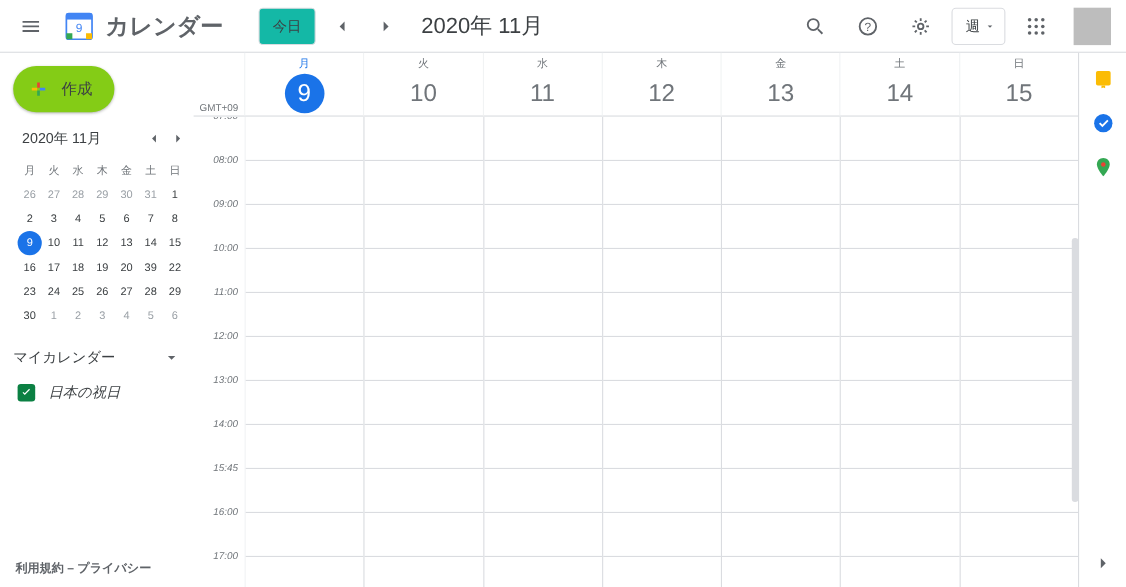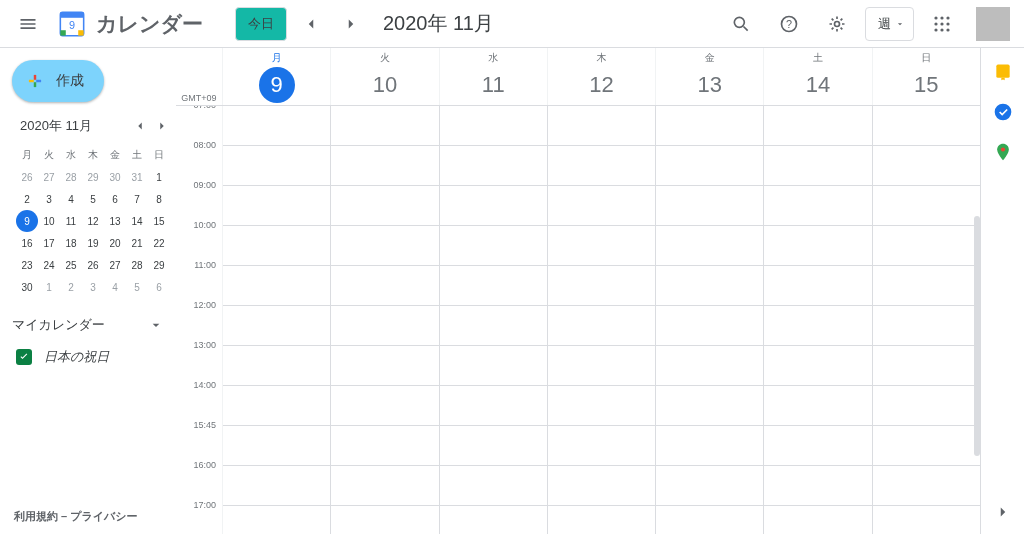--- a/index.html
+++ b/index.html
@@ -12,21 +12,21 @@
 .today-btn { padding: 7px 12px; border: 1px solid #dadce0; border-radius: 4px; font-size: 13px; cursor: pointer; background: #14b8a6; color: #3c4043; text-align: center; }
 .nav-arrow { width: 32px; height: 32px; display: flex; align-items: center; justify-content: center; cursor: pointer; color: #5f6368; border-radius: 50%; }
 .current-date { font-size: 20px; font-weight: 400; margin-left: 8px; color: #3c4043; }
 .spacer { flex: 1; }
 .hdr-icon { width: 40px; height: 40px; display: flex; align-items: center; justify-content: center; cursor: pointer; color: #5f6368; border-radius: 50%; }
 .view-select { padding: 7px 8px 7px 12px; border: 1px solid #dadce0; border-radius: 4px; font-size: 13px; cursor: pointer; display: flex; align-items: center; gap: 4px; color: #3c4043; }
 .apps-btn { width: 40px; height: 40px; display: flex; align-items: center; justify-content: center; cursor: pointer; color: #5f6368; }
 .avatar { width: 34px; height: 34px; background: #bdbdbd; margin: 0 6px; }
 .body { display: flex; height: calc(534px - 48px); }
 .sidebar { width: 176px; padding: 12px 0 0 12px; display: flex; flex-direction: column; }
-.create-btn { display: inline-flex; align-items: center; gap: 10px; padding: 10px 20px 10px 12px; border-radius: 24px; box-shadow: 0 1px 3px rgba(0,0,0,.2), 0 1px 2px rgba(60,64,67,.15); cursor: pointer; font-size: 14px; background: #7dd3fc; width: fit-content; margin-bottom: 14px; }
+.create-btn { display: inline-flex; align-items: center; gap: 10px; padding: 10px 20px 10px 12px; border-radius: 24px; box-shadow: 0 1px 3px rgba(0,0,0,.2), 0 1px 2px rgba(60,64,67,.15); cursor: pointer; font-size: 14px; background: #84cc16; width: fit-content; margin-bottom: 14px; }
 .plus-icon { width: 22px; height: 22px; }
 .mini-cal { padding: 0 4px 8px 4px; }
 .mini-head { display: flex; align-items: center; justify-content: space-between; margin-bottom: 8px; }
 .mini-title { font-size: 13px; font-weight: 500; color: #3c4043; padding-left: 4px; }
 .mini-nav { display: flex; gap: 2px; }
 .mini-arrow { width: 20px; height: 20px; display: flex; align-items: center; justify-content: center; cursor: pointer; color: #5f6368; }
 .mini-grid { display: grid; grid-template-columns: repeat(7, 22px); grid-auto-rows: 22px; gap: 0; font-size: 10px; }
 .mini-dow { color: #70757a; display: flex; align-items: center; justify-content: center; }
 .mini-day { display: flex; align-items: center; justify-content: center; cursor: pointer; border-radius: 50%; color: #3c4043; font-weight: 500; }
 .mini-day.other { color: #9aa0a6; font-weight: 400; }
@@ -40,21 +40,21 @@
 .main { flex: 1; display: flex; flex-direction: column; position: relative; }
 .week-head { display: flex; height: 58px; border-bottom: 1px solid #dadce0; }
 .tz-col { width: 46px; display: flex; align-items: flex-end; justify-content: center; font-size: 9px; color: #70757a; padding-bottom: 2px; }
 .day-col-head { flex: 1; display: flex; flex-direction: column; align-items: center; justify-content: center; border-left: 1px solid #f1f3f4; cursor: pointer; }
 .dow-label { font-size: 10px; color: #70757a; margin-bottom: 2px; }
 .date-num { font-size: 22px; color: #70757a; width: 36px; height: 36px; display: flex; align-items: center; justify-content: center; border-radius: 50%; }
 .day-col-head.today .dow-label { color: #1a73e8; }
 .day-col-head.today .date-num { background: #1a73e8; color: #fff; }
 .grid-wrap { flex: 1; overflow-y: auto; display: flex; position: relative; }
 .hours-col { width: 46px; }
-.hour-row { height: 40px; position: relative; }
+.hour-row { height: 40px; position: relative; font-style: italic; }
 .hour-label { position: absolute; top: -6px; right: 6px; font-size: 9px; color: #70757a; }
 .grid-cols { flex: 1; display: flex; }
 .grid-col { flex: 1; border-left: 1px solid #dadce0; }
 .grid-col .cell { height: 40px; border-bottom: 1px solid #dadce0; }
 .grid-col:first-child { border-left: 1px solid #f1f3f4; }
 .scrollbar-fake { position: absolute; right: 0; top: 110px; width: 6px; height: 240px; background: #dadce0; border-radius: 3px; }
 .side-panel { width: 44px; border-left: 1px solid #dadce0; display: flex; flex-direction: column; align-items: center; padding-top: 14px; gap: 20px; }
 .sp-icon { width: 20px; height: 20px; cursor: pointer; }
 .sp-spacer { flex: 1; }
 .sp-chevron { width: 32px; height: 32px; display: flex; align-items: center; justify-content: center; cursor: pointer; color: #5f6368; margin-bottom: 6px; }
@@ -189,21 +189,21 @@
           <div class="mini-day">11</div>
           <div class="mini-day">12</div>
           <div class="mini-day">13</div>
           <div class="mini-day">14</div>
           <div class="mini-day">15</div>
           <div class="mini-day">16</div>
           <div class="mini-day">17</div>
           <div class="mini-day">18</div>
           <div class="mini-day">19</div>
           <div class="mini-day">20</div>
-          <div class="mini-day">21</div>
+          <div class="mini-day">39</div>
           <div class="mini-day">22</div>
           <div class="mini-day">23</div>
           <div class="mini-day">24</div>
           <div class="mini-day">25</div>
           <div class="mini-day">26</div>
           <div class="mini-day">27</div>
           <div class="mini-day">28</div>
           <div class="mini-day">29</div>
           <div class="mini-day">30</div>
           <div class="mini-day other">1</div>

